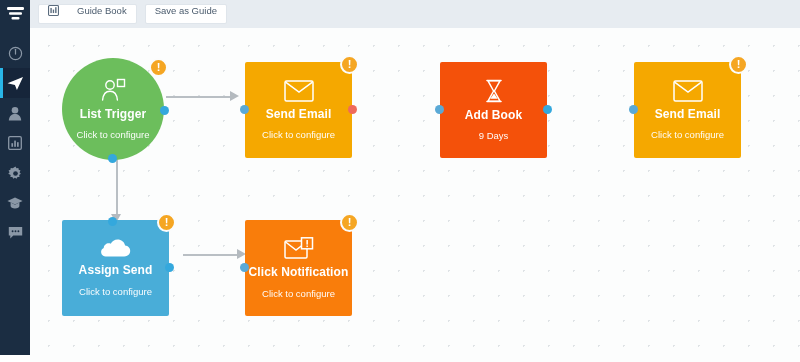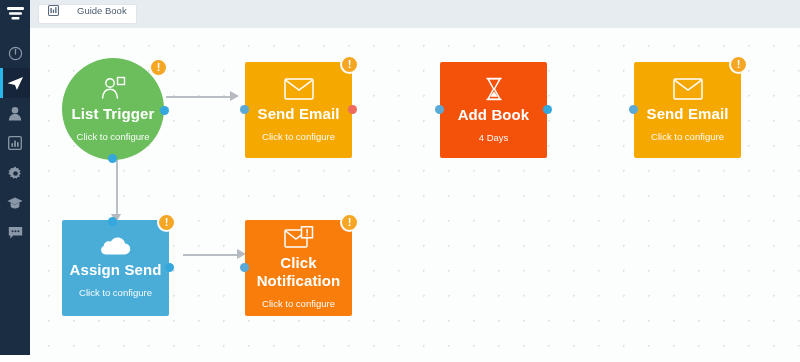--- a/index.html
+++ b/index.html
@@ -78,21 +78,21 @@
   .node {
     position: absolute;
     display: flex; flex-direction: column;
     align-items: center; justify-content: center;
     color: #ffffff;
     text-align: center;
     z-index: 5;
   }
   .node .n-icon { margin-bottom: 5px; display:flex; align-items:center; justify-content:center; }
   .node .n-title {
-    font-size: 15px; font-weight: bold;
+    font-size: 12px; font-weight: bold;
     letter-spacing: .1px; line-height: 1.2;
   }
   .node .n-sub {
     font-size: 9.5px; font-weight: normal;
     margin-top: 8px; line-height: 1.2; opacity: .97;
   }
   .node.circle { border-radius: 50%; }
   .node.square { border-radius: 2px; }
 
   
@@ -240,20 +240,23 @@
       <span class="tb-ico">
         <svg width="11" height="11" viewBox="0 0 12 12">
           <rect x="0.6" y="0.6" width="10.8" height="10.8" rx="1" fill="none" stroke="#5a6b7d" stroke-width="1.2"></rect>
           <rect x="2.6" y="3.2" width="1.5" height="5.6" fill="#5a6b7d"></rect>
           <rect x="5.2" y="5" width="1.5" height="3.8" fill="#5a6b7d"></rect>
           <rect x="7.8" y="2.4" width="1.5" height="6.4" fill="#5a6b7d"></rect>
         </svg>
       </span>
       <span>Guide Book</span>
     </div>
+    <div class="tb-btn">
+      <span>Save as Guide</span>
+    </div>
   </div>
 
   <div id="canvas">
     <div id="canvas-inner">
 
       <div class="conn" style="left:136px; top:56px; width:78px; height:24px;">
         <div class="conn-line-h" style="width:66px;"></div>
         <div class="conn-arrow-h" style="left:64px;"></div>
       </div>
 
@@ -300,21 +303,21 @@
 
       <div class="node square" style="left:410px; top:34px; width:107px; height:96px; background:#f4510a;">
         <span class="n-icon">
           <svg width="20" height="24" viewBox="0 0 20 24">
             <path d="M3 1.5 H17 M3 22.5 H17" stroke="#ffffff" stroke-width="1.6" stroke-linecap="round"></path>
             <path d="M4 1.8 L16 1.8 L10.4 12 L16 22.2 L4 22.2 L9.6 12 Z" fill="none" stroke="#ffffff" stroke-width="1.5" stroke-linejoin="round"></path>
             <path d="M6.3 19.8 L13.7 19.8 L10 14.4 Z" fill="#ffffff"></path>
           </svg>
         </span>
         <span class="n-title">Add Book</span>
-        <span class="n-sub">4 Days</span>
+        <span class="n-sub">9 Days</span>
         <span class="port port-in" style="left:-5px; top:43px;"></span>
         <span class="port port-blue" style="right:-5px; top:43px;"></span>
       </div>
 
       <div class="node square" style="left:604px; top:34px; width:107px; height:96px; background:#f5a800;">
         <span class="n-icon">
           <svg width="30" height="22" viewBox="0 0 30 22">
             <rect x="1" y="1" width="28" height="20" rx="1.5" fill="none" stroke="#ffffff" stroke-width="1.5"></rect>
             <path d="M1.6 2.2 L15 12 L28.4 2.2" fill="none" stroke="#ffffff" stroke-width="1.5"></path>
           </svg>

